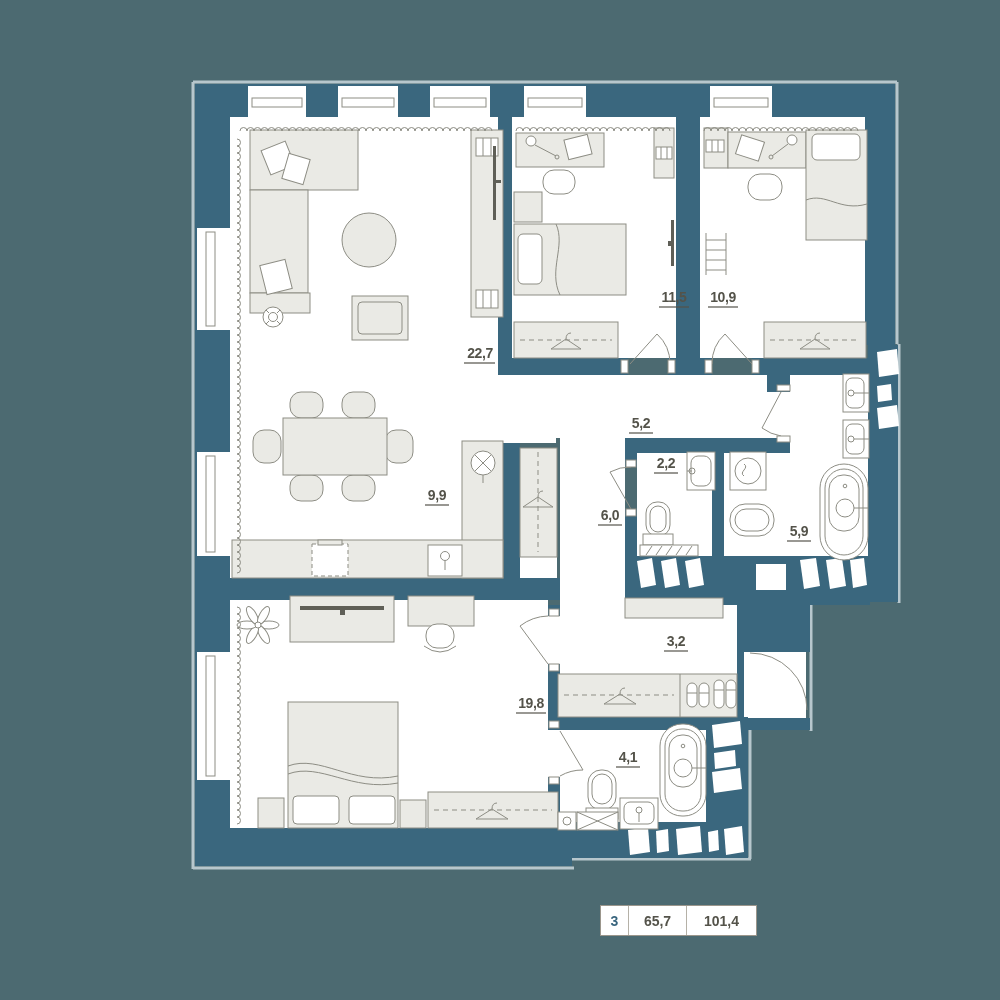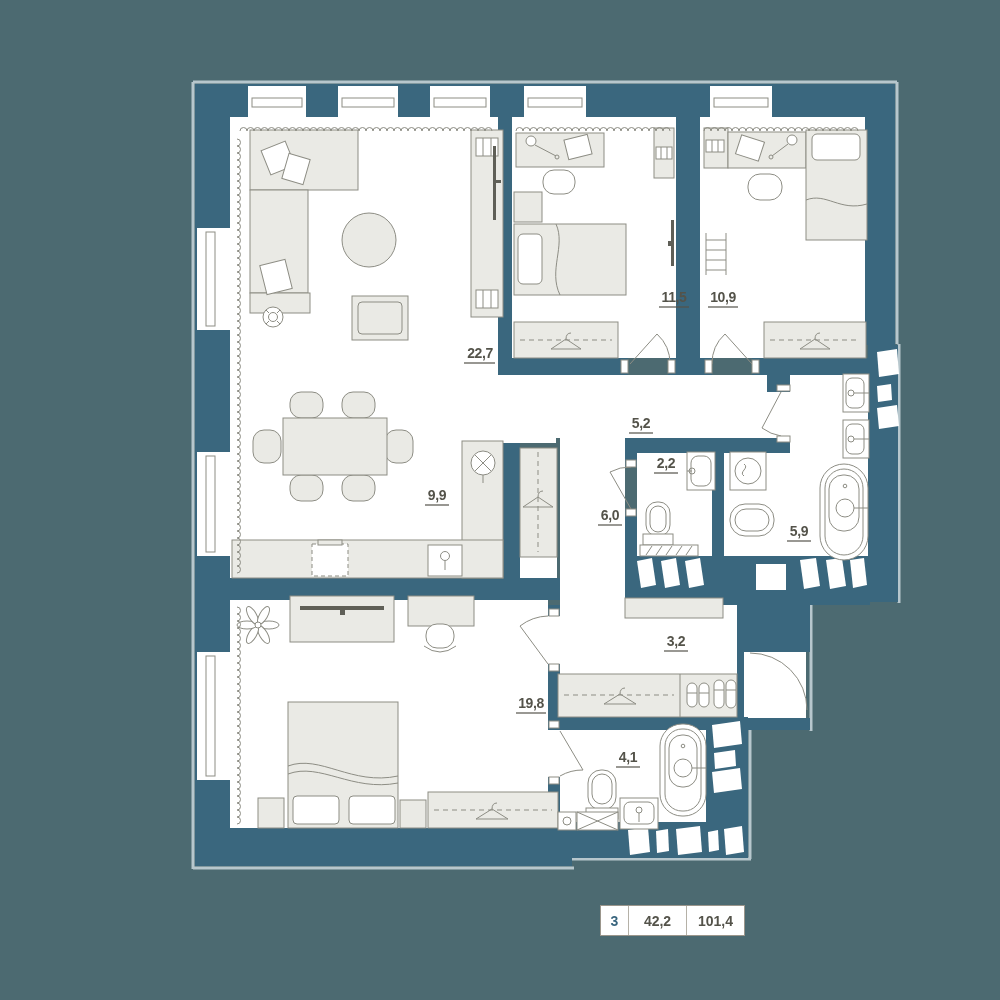--- a/index.html
+++ b/index.html
@@ -16,21 +16,21 @@
   .lnd{stroke-dasharray:5 4;}
   .dark{fill:#5F5F57;}
   .room-label{font-size:14px;font-weight:bold;fill:#54534A;letter-spacing:-0.4px;}
   .ul{stroke:#54534A;stroke-width:1.2;}
   .legend{position:absolute;left:600px;top:905px;height:31px;display:flex;
           background:#FFFFFF;border:1px solid #9B968C;box-sizing:border-box;}
   .legend .cell{display:flex;align-items:center;justify-content:center;
           font-size:14px;font-weight:bold;color:#54534A;box-sizing:border-box;}
   .legend .c1{width:27px;color:#39657E;}
   .legend .c2{width:58px;border-left:1px solid #B5B1A7;}
-  .legend .c3{width:58px;border-left:1px solid #B5B1A7;}
+  .legend .c3{width:70px;border-left:1px solid #B5B1A7;}
 </style>
 </head>
 <body>
 
 <div id="stage">
 <svg width="1000" height="1000" viewBox="0 0 1000 1000">
 
   <g>
     <path class="facade" d="M193,82 H897"></path>
     <path class="facade" d="M193,82 V869"></path>
@@ -517,16 +517,16 @@
         </g>
     <g>
           <text class="room-label" x="628" y="762" text-anchor="middle">4,1</text>
           <line class="ul" x1="616" y1="767" x2="640" y2="767"></line>
         </g>
   </g>
 </svg>
 
 <div class="legend">
   <div class="cell c1">3</div>
-  <div class="cell c2">42,2</div>
+  <div class="cell c2">65,7</div>
   <div class="cell c3">101,4</div>
 </div>
 </div>
 
 </body></html>

